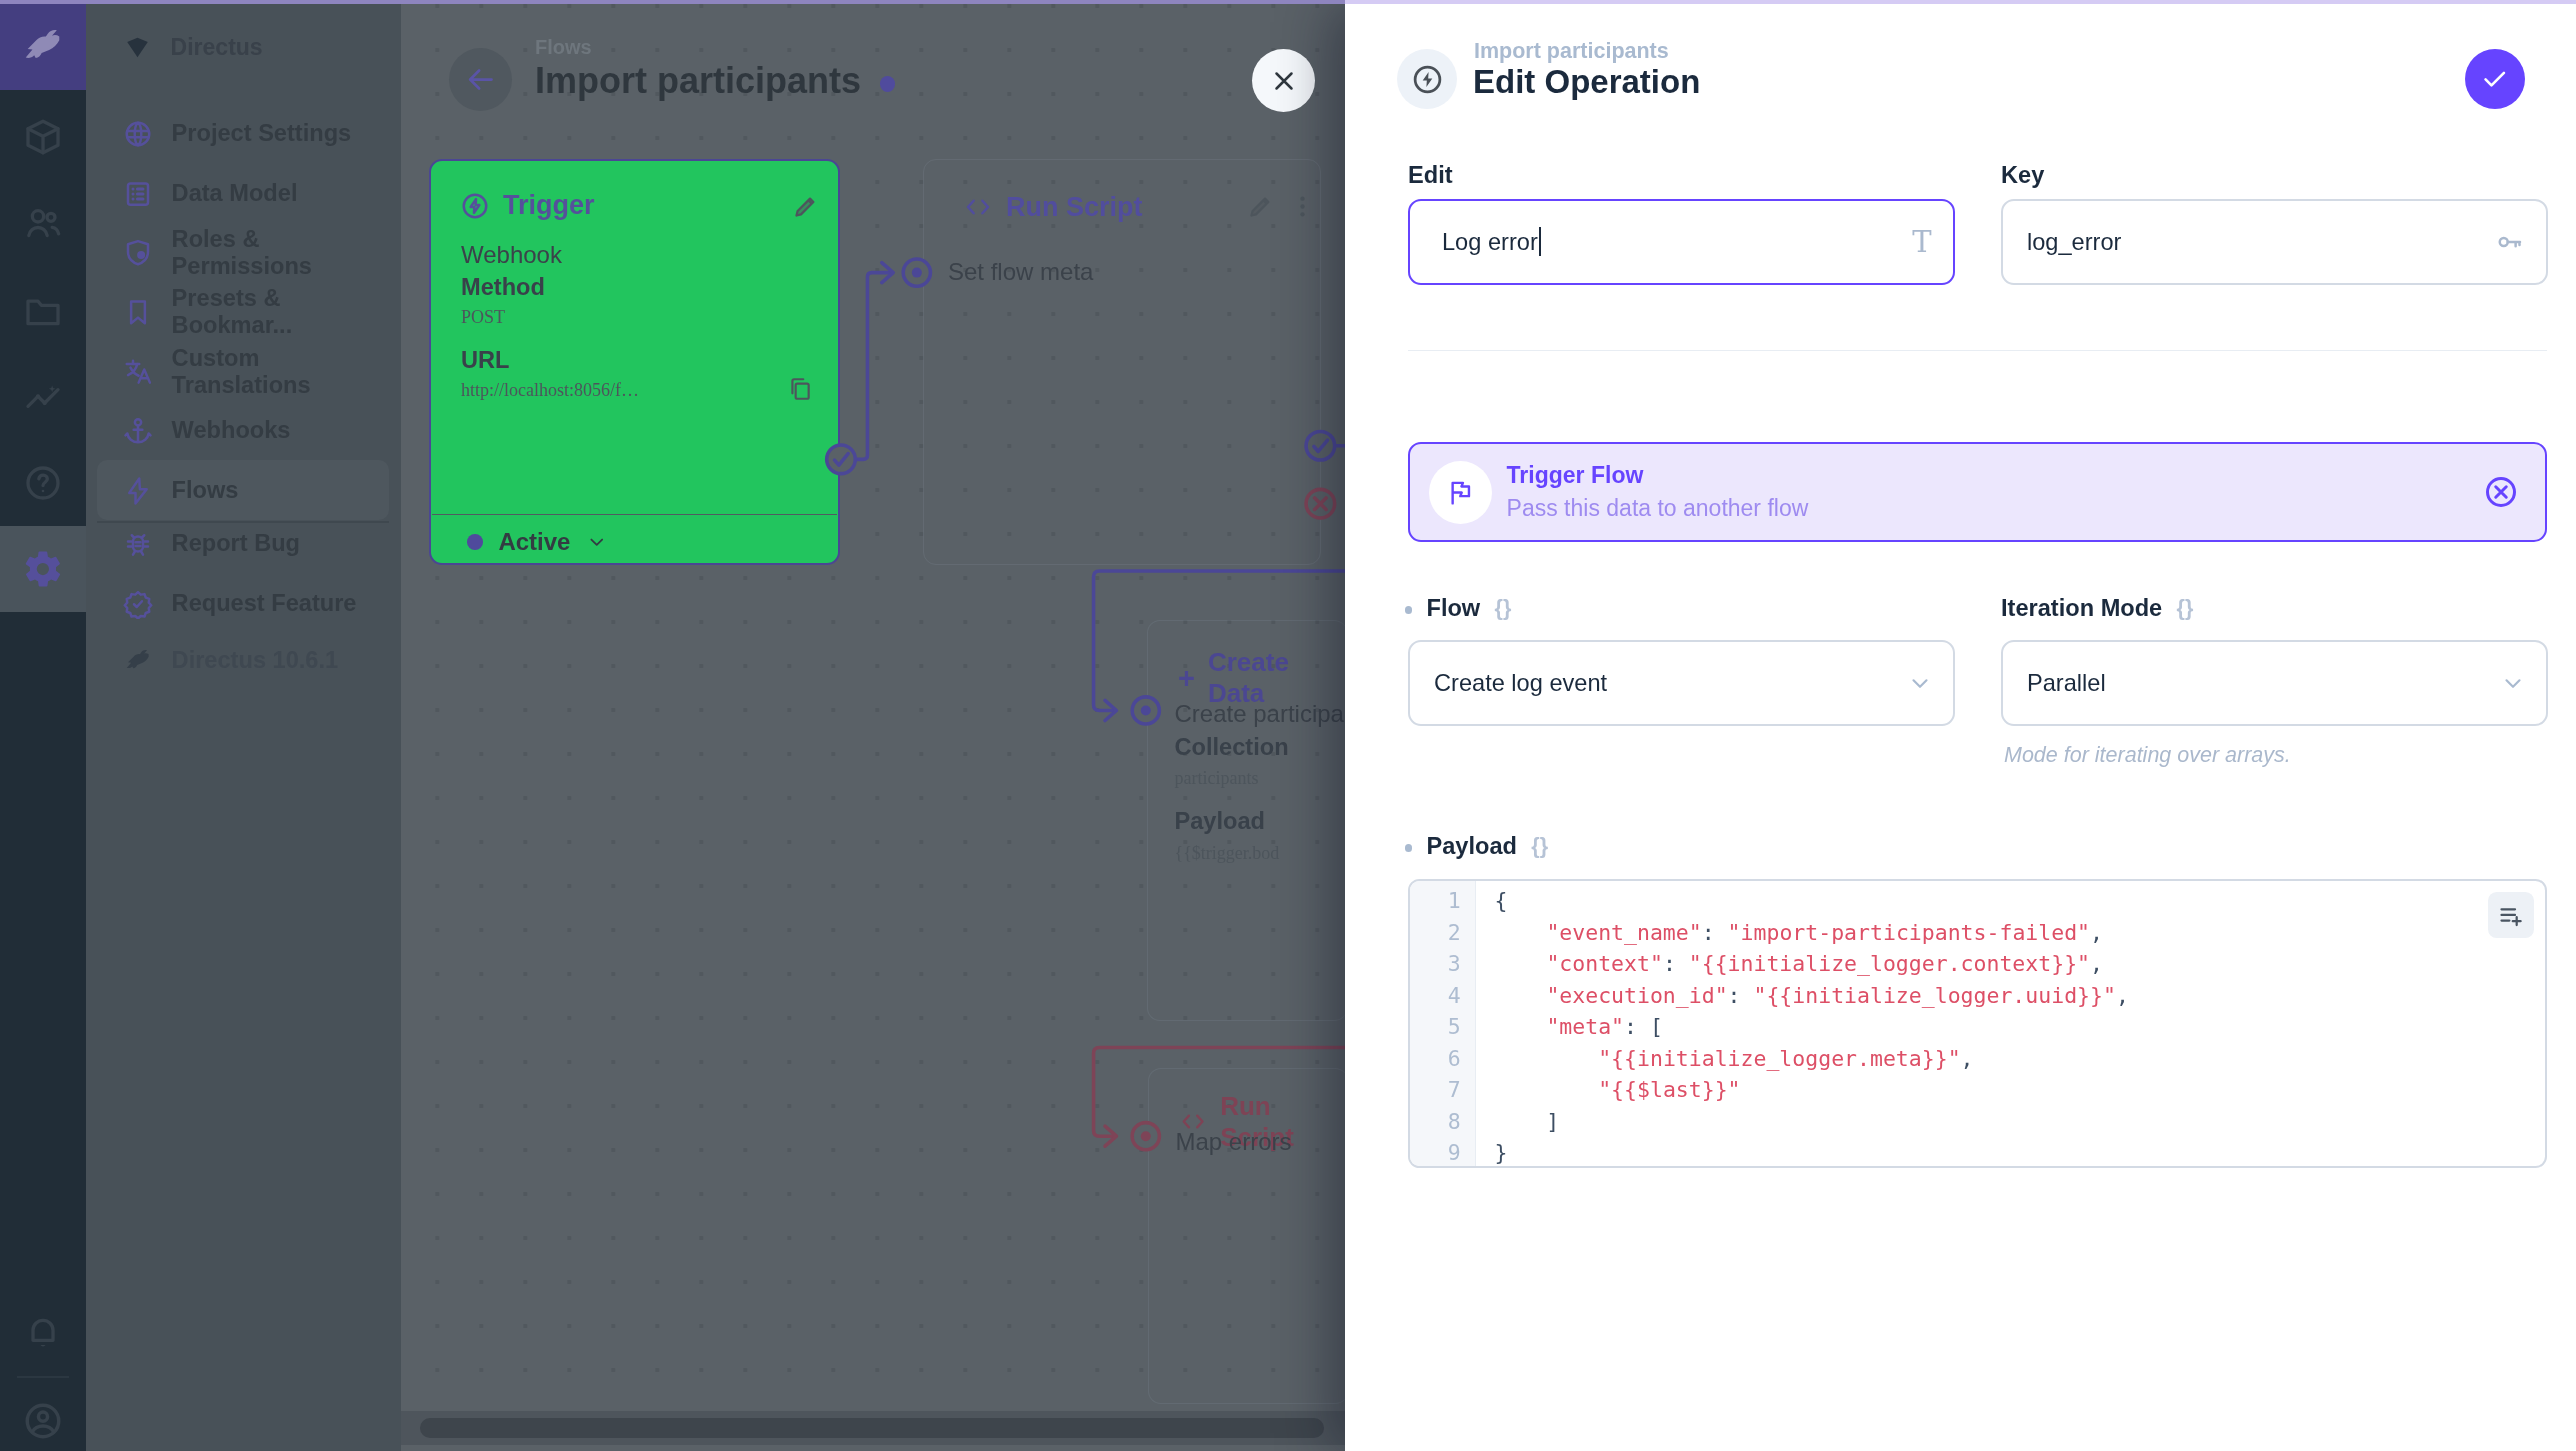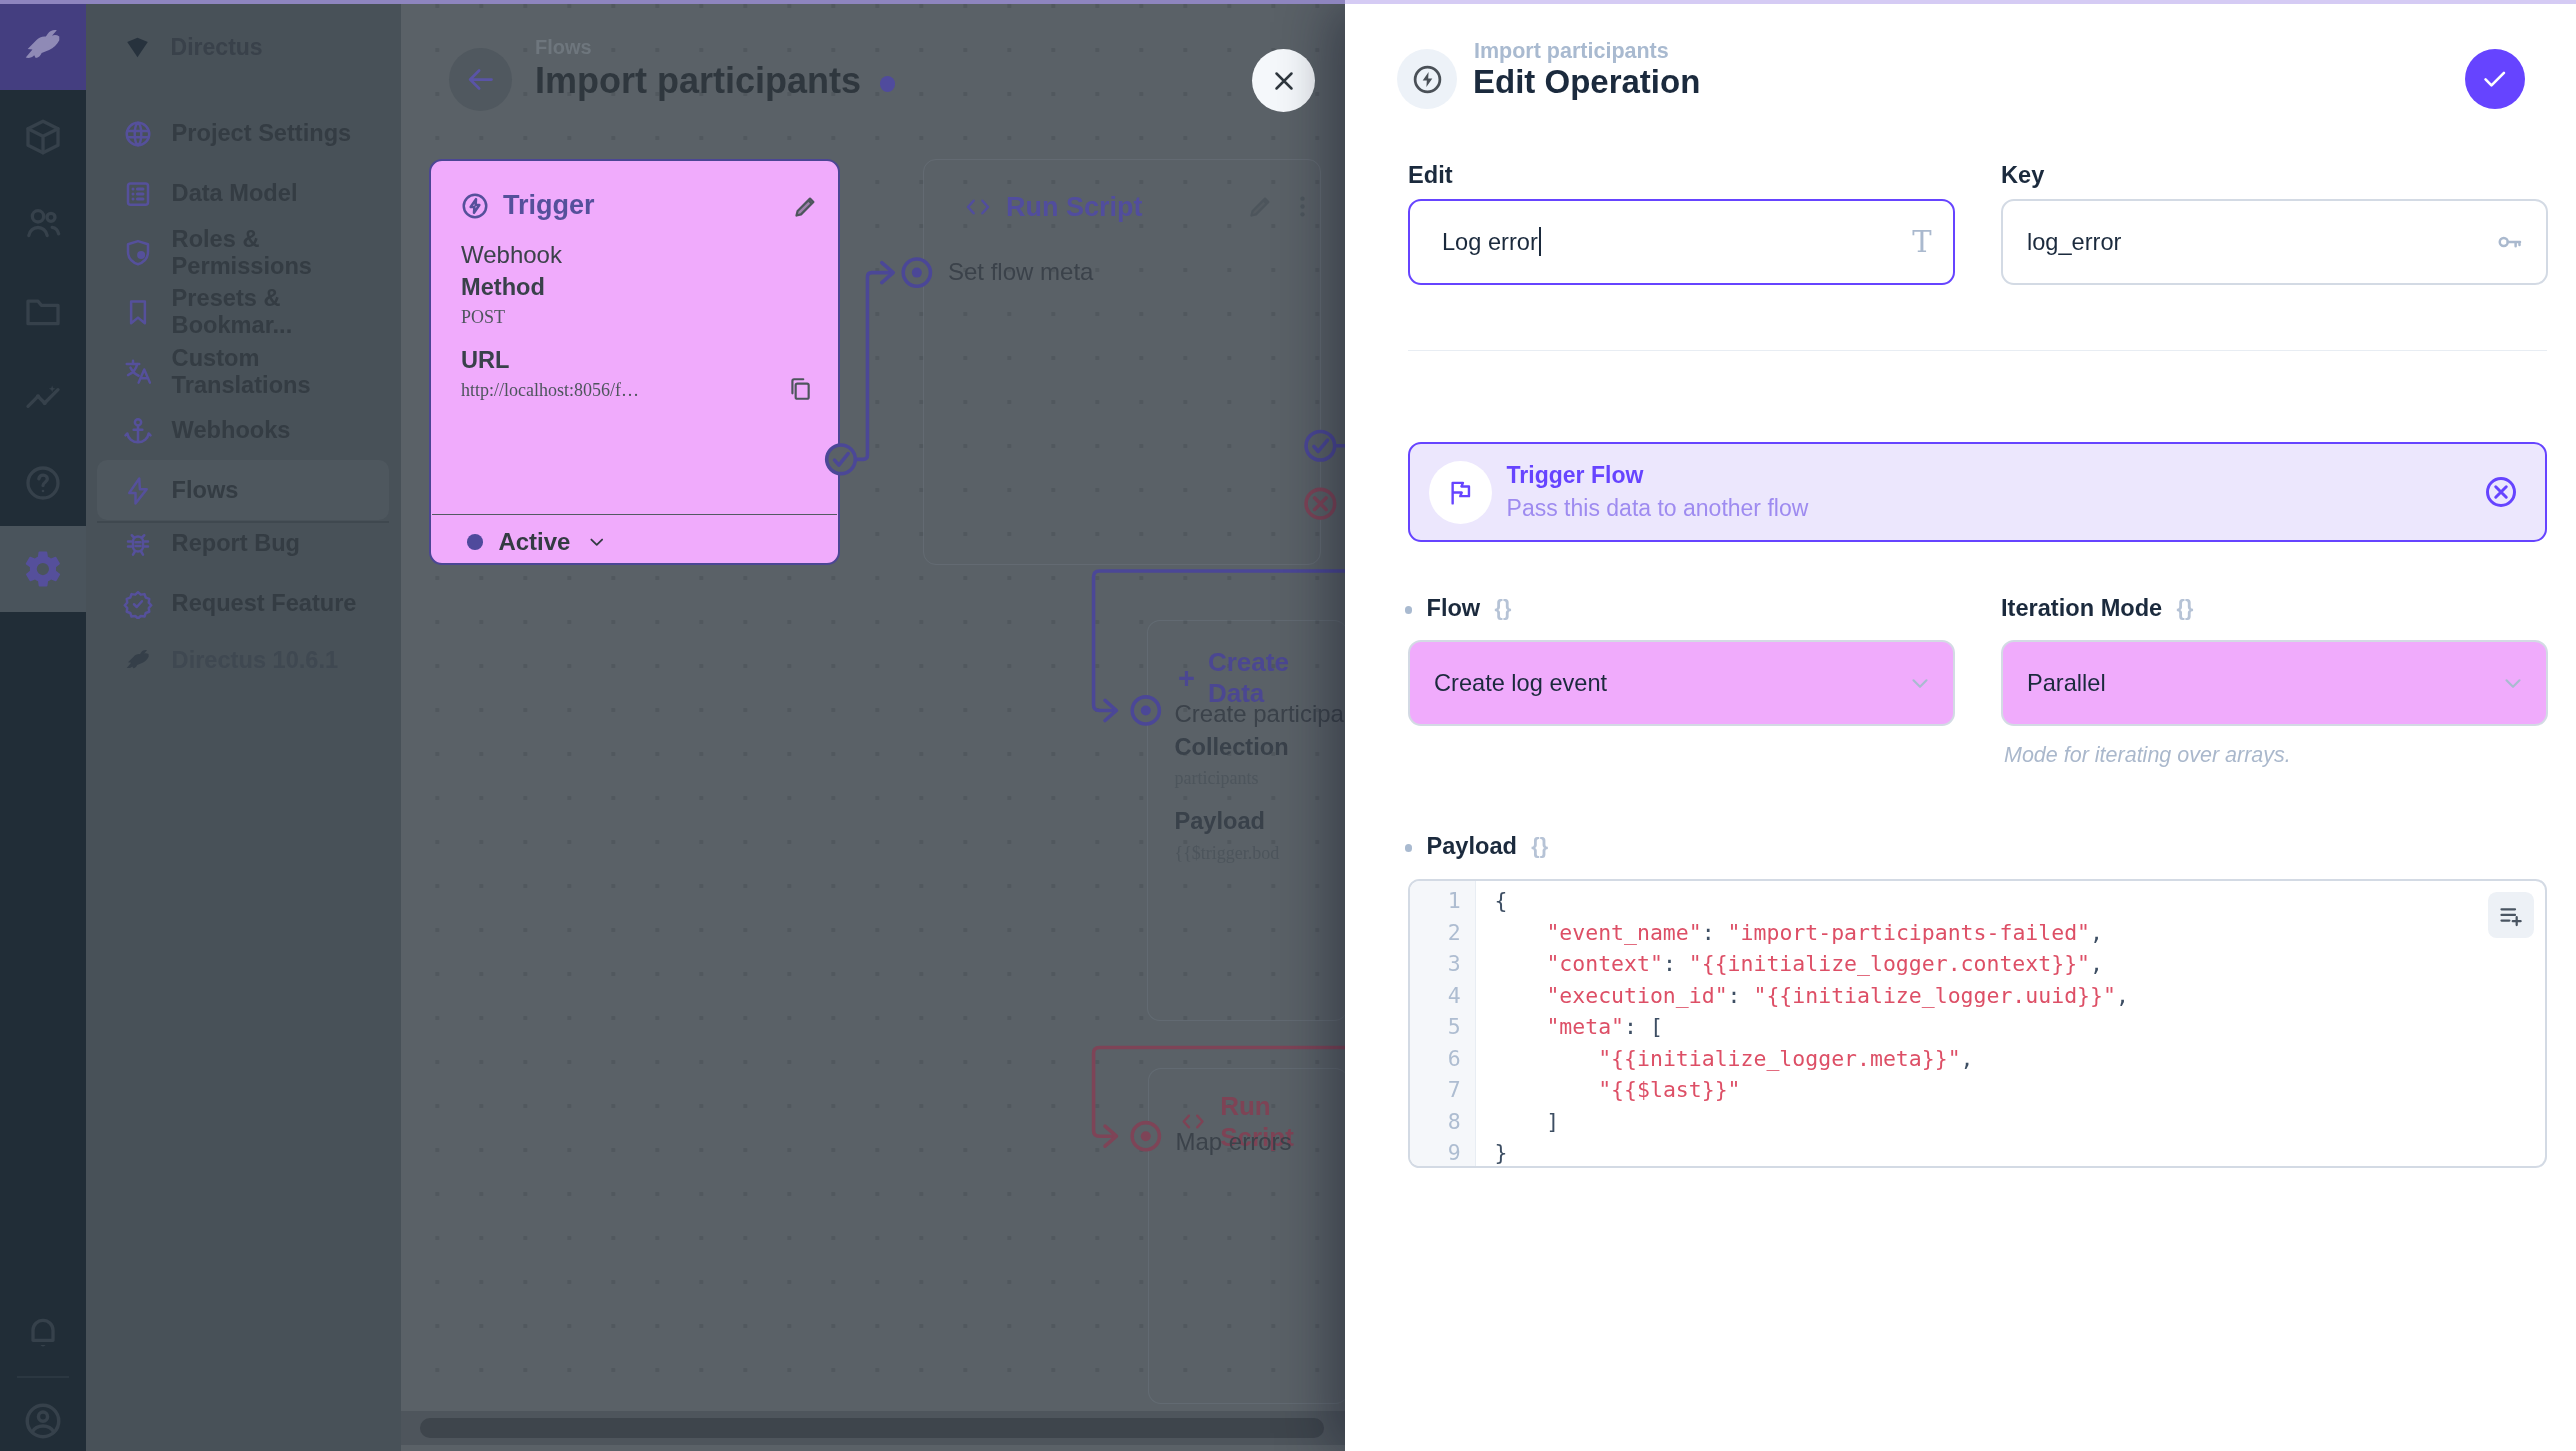--- a/index.html
+++ b/index.html
@@ -35,21 +35,21 @@
   .canvas { left:401px; top:4.3px; width:945px; height:1447px; background:#5a6167; z-index:1;
             background-image: radial-gradient(circle, #51585e 2.1px, transparent 2.5px);
             background-size:44px 44px; background-position:14.3px 24px; }
   .cv-head-bread { left:535px; top:36px; font-size:20px; color:#6e767d; font-weight:600; z-index:4; }
   .cv-title { left:535px; top:60px; font-size:36px; font-weight:800; color:#2f373e; z-index:4; display:flex; align-items:center; gap:18.6px; }
   .cv-title .vdot { width:15.7px; height:15.7px; border-radius:50%; background:#504b9d; margin-top:5.7px; }
   .back-btn { left:449px; top:48px; width:63px; height:63px; border-radius:50%; background:#50585f; color:#5a54a6; display:flex; align-items:center; justify-content:center; z-index:4; }
   .close-btn { left:1252px; top:49px; width:63px; height:63px; border-radius:50%; background:#f5f8fb; color:#2f373e; display:flex; align-items:center; justify-content:center; z-index:5; }
 
   .panel { position:absolute; border-radius:13px; z-index:2; }
-  .p-trigger { left:429px; top:159px; width:411px; height:406px; border:2.1px solid #4b4694; background:#f0abfc; }
+  .p-trigger { left:429px; top:159px; width:411px; height:406px; border:2.1px solid #4b4694; background:#22c55e; }
   .p-script1 { left:923px; top:159px; width:398px; height:406px; border:1.4px solid rgba(130,140,155,0.22); }
   .p-create  { left:1147px; top:620px; width:200px; height:401px; border:1.4px solid rgba(130,140,155,0.22); border-right:none; }
   .p-script2 { left:1148px; top:1068px; width:200px; height:336px; border:1.4px solid rgba(130,140,155,0.22); border-right:none; }
 
   .ph-row { position:absolute; display:flex; align-items:center; gap:13px; font-weight:700; }
   .purple-h { color:#55509b; font-size:27px; }
   .maroon-h { color:#7e4355; font-size:26px; }
   .p-label { position:absolute; font-size:23.6px; font-weight:700; color:#39414a; }
   .p-text  { position:absolute; font-size:24px; color:#3b424a; }
   .p-mono  { position:absolute; font-family:Liberation Serif, serif; font-size:18px; color:#4d555c; }
@@ -81,21 +81,21 @@
 
   .dr-divider { position:absolute; left:1408px; top:350px; width:1139px; height:1.4px; background:#e8edf3; z-index:11; }
 
   .banner { position:absolute; left:1408px; top:442px; width:1139px; height:100px; border:2.1px solid #6644ff; background:#ece7fd; border-radius:13px; z-index:11; display:flex; align-items:center; }
   .banner .b-ico { width:63px; height:63px; border-radius:50%; background:#fff; color:#6644ff; display:flex; align-items:center; justify-content:center; margin-left:18.6px; }
   .banner .b-txt { margin-left:15px; flex:1; }
   .banner .b-title { font-size:23px; font-weight:600; color:#6644ff; }
   .banner .b-sub { font-size:23px; color:#9e8bf0; margin-top:5.7px; }
   .banner .b-close { color:#6644ff; margin-right:26px; display:flex; }
 
-  .select { position:absolute; height:86px; width:547px; border:2.1px solid #d3dae4; border-radius:13px; background:#f0abfc; display:flex; align-items:center; padding:0 20px 0 24px; z-index:11; }
+  .select { position:absolute; height:86px; width:547px; border:2.1px solid #d3dae4; border-radius:13px; background:#ffffff; display:flex; align-items:center; padding:0 20px 0 24px; z-index:11; }
   .select .val { font-size:23.6px; color:#1b2a3d; flex:1; }
   .f-note { position:absolute; font-size:21.5px; font-style:italic; color:#aab8cc; z-index:11; }
 
   .editor { position:absolute; left:1408px; top:879px; width:1139px; height:289px; border:2.1px solid #d3dae4; border-radius:11.4px; background:#fff; z-index:11; overflow:hidden; display:flex; }
   .gutter { width:66px; background:#f5f7fa; border-right:1.4px solid #e8edf3; padding:4.3px 14.3px 0 0; text-align:right;
             font-family:"DejaVu Sans Mono", monospace; font-size:21.5px; line-height:31.5px; color:#aebdd1; flex:none; }
   .codebody { flex:1; padding:4.3px 0 0 18.6px; font-family:"DejaVu Sans Mono", monospace; font-size:21.5px; line-height:31.5px; position:relative; }
   .code-line span { white-space:pre; }
   .cp { color:#3d4e63; }
   .cs { color:#dd4f66; }

